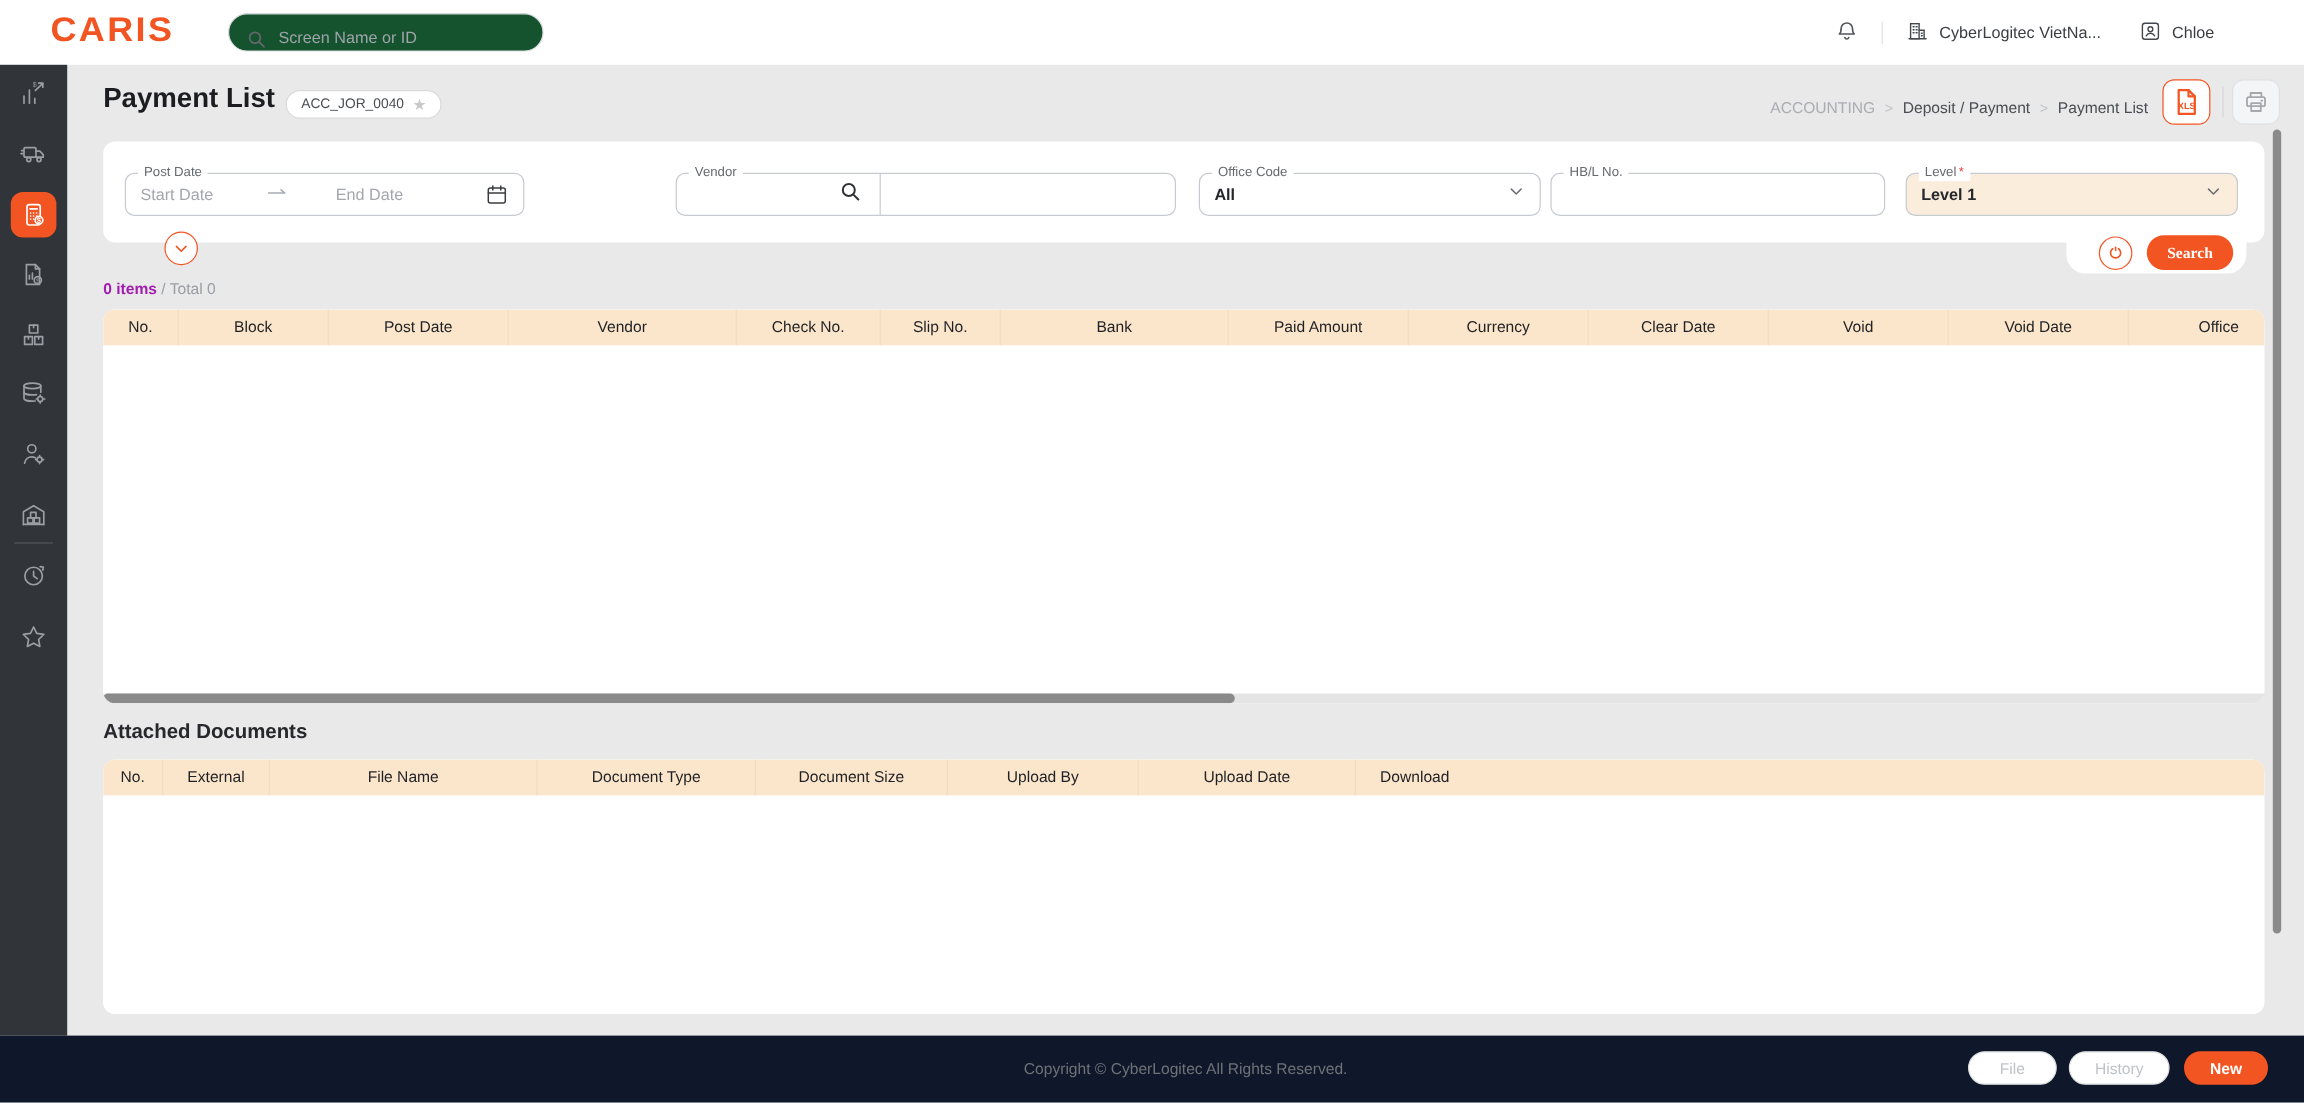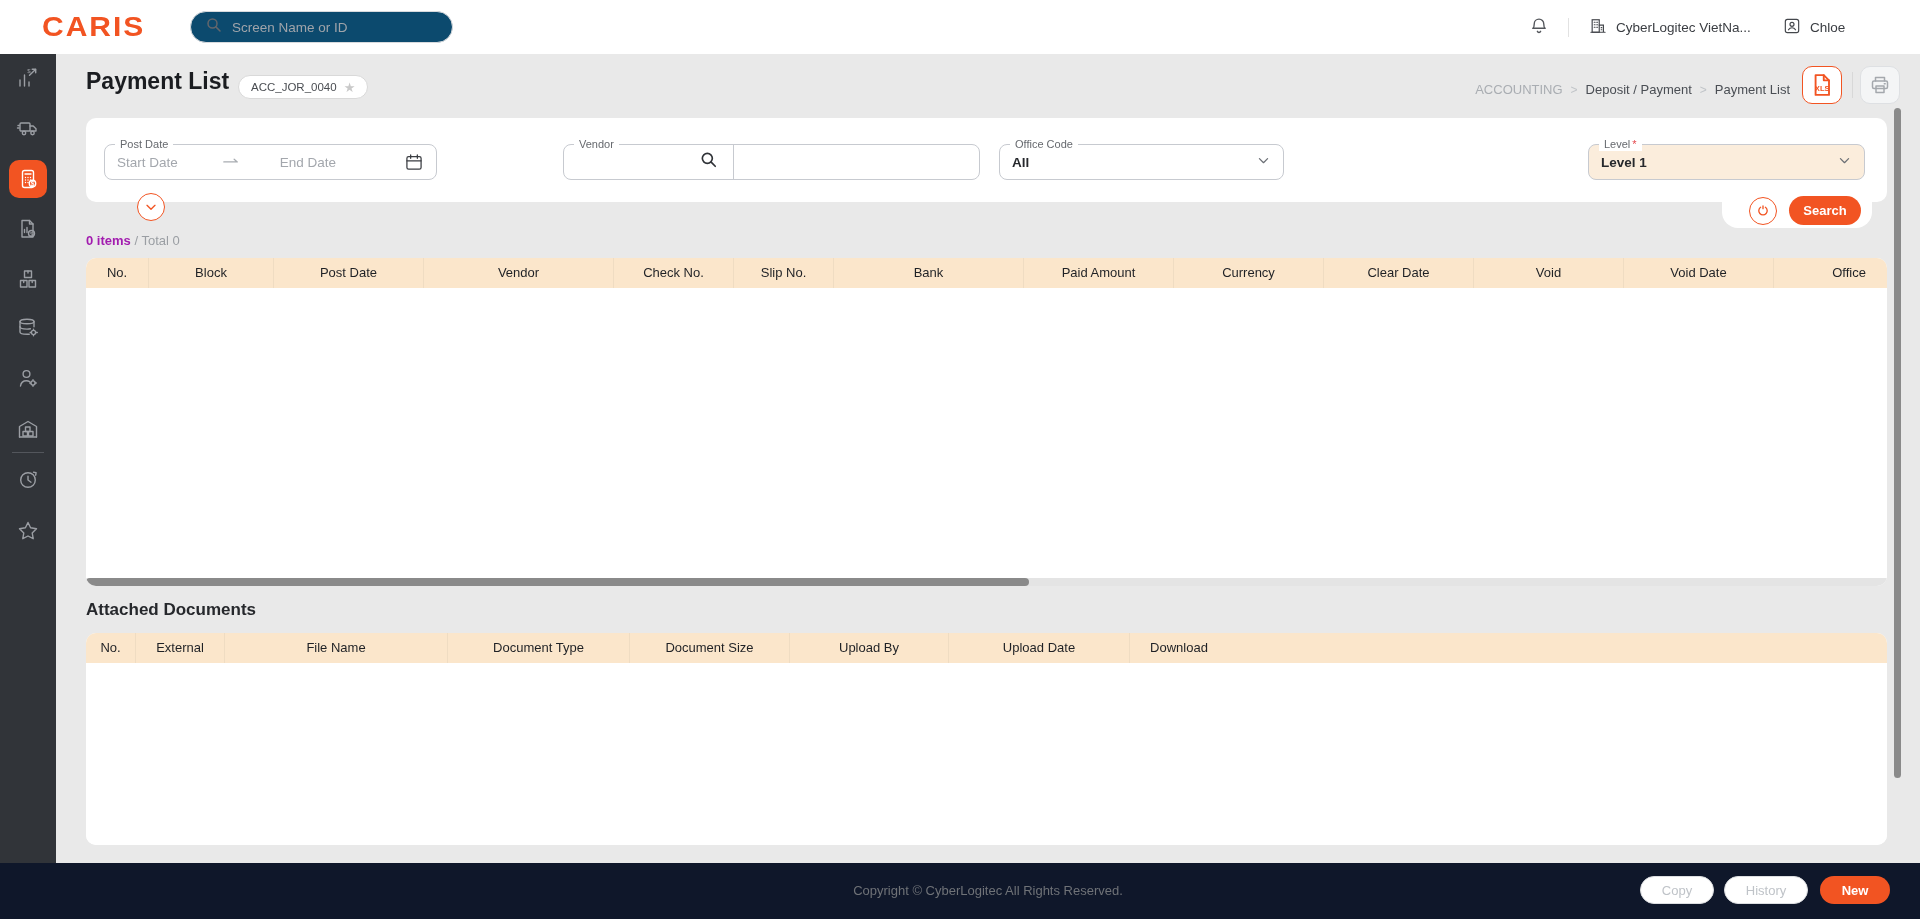--- a/index.html
+++ b/index.html
@@ -4,22 +4,22 @@
 <style>
   html,body{margin:0;padding:0;background:#cfcfcf;}
   .screen{position:relative;width:1920px;height:919px;background:#E9E9E9;
           font-family:"Liberation Sans",sans-serif;overflow:hidden;}
 
   
   .topbar{position:absolute;left:0;top:0;width:1920px;height:54px;background:#FFFFFF;}
   .logo{position:absolute;left:42px;top:9px;font-size:30px;font-weight:800;color:#F25422;
         letter-spacing:2px;transform:scaleY(.95);cursor:pointer;}
   .gsearch{position:absolute;left:190px;top:11px;width:263px;height:32px;border:1px solid #D8DADD;
-           border-radius:16px;background:#0c4a6e;display:flex;align-items:center;gap:9px;
-           padding:0 14px;box-sizing:border-box;}
+           border-radius:16px;background:#14532d;display:flex;align-items:flex-start;gap:9px;
+           padding:12px 14px;box-sizing:border-box;}
   .gsearch .ph{font-size:13.5px;color:#A0A4AA;}
   .bell{position:absolute;left:1528px;top:15px;width:24px;height:24px;cursor:pointer;}
   .tb-div{position:absolute;left:1568px;top:18px;width:1px;height:19px;background:#E2E2E2;}
   .tb-group{position:absolute;top:16px;display:flex;align-items:center;gap:8px;
             font-size:13.5px;color:#3A3D42;cursor:pointer;}
   .company{left:1588px;}
   .userbox{left:1782px;}
 
   
   .sidebar{position:absolute;left:0;top:54px;width:56px;height:809px;background:#313439;}
@@ -71,21 +71,21 @@
   .end-date{margin-left:40px;}
   .cal-btn{margin-left:auto;cursor:pointer;display:flex;}
   .round-btn{position:absolute;width:28px;height:28px;border:1.5px solid #F25422;border-radius:50%;
              background:#fff;display:flex;align-items:center;justify-content:center;
              box-sizing:border-box;cursor:pointer;}
   .expand-btn{left:137px;top:193px;}
   .refresh-btn{left:1749px;top:197px;}
   .search-btn{position:absolute;left:1789px;top:196px;width:72px;height:29px;border:none;
               border-radius:15px;background:#F25422;color:#fff;font-size:13px;font-weight:700;
               display:flex;align-items:center;justify-content:center;cursor:pointer;
-              font-family:Liberation Sans, sans-serif;}
+              font-family:Liberation Serif, serif;}
 
   
   .count-line{position:absolute;left:86px;top:233px;font-size:13px;color:#9A9EA3;}
   .count-strong{color:#a21caf;font-weight:700;}
 
   
   .panel{position:absolute;left:86px;width:1801px;background:#fff;border-radius:10px;overflow:hidden;}
   .main-panel{top:258px;height:328px;}
   .attached-panel{top:633px;height:212px;}
   .grid-head{display:flex;height:30px;background:#FBE6CB;}
@@ -331,20 +331,24 @@
     <div class="fieldset f-office">
       <span class="legend">Office Code</span>
       <span class="val-txt">All</span>
       <span>
         <svg width="15" height="15" viewBox="0 0 24 24" fill="none" stroke="#6B6F75" stroke-width="2" stroke-linecap="round" stroke-linejoin="round">
             <path d="M5.5 9l6.5 6.5L18.5 9"></path>
           </svg>
       </span>
     </div>
 
+    <div class="fieldset f-hbl">
+      <span class="legend">HB/L No.</span>
+      <span class="hbl-input"></span>
+    </div>
 
     <div class="fieldset f-level">
       <span class="legend"><span>Level</span><span class="req">*</span></span>
       <span class="val-txt">Level 1</span>
       <span>
         <svg width="15" height="15" viewBox="0 0 24 24" fill="none" stroke="#6B6F75" stroke-width="2" stroke-linecap="round" stroke-linejoin="round">
             <path d="M5.5 9l6.5 6.5L18.5 9"></path>
           </svg>
       </span>
     </div>
@@ -403,18 +407,18 @@
         <div class="th" style="width: 181px;">Upload Date</div>
         <div class="th" style="width: 98px;">Download</div>
       </div>
     <div class="grid-body" style="bottom:0"></div>
   </div>
 
   <div class="v-thumb"></div>
 
   <div class="footer">
     <div class="copyright">Copyright © CyberLogitec All Rights Reserved.</div>
-    <button class="f-btn btn-ghost btn-copy">Copy</button>
+    <button class="f-btn btn-ghost btn-copy">File</button>
     <button class="f-btn btn-ghost btn-history">History</button>
     <button class="f-btn btn-new">New</button>
   </div>
 
 </div>
 
 </body></html>

